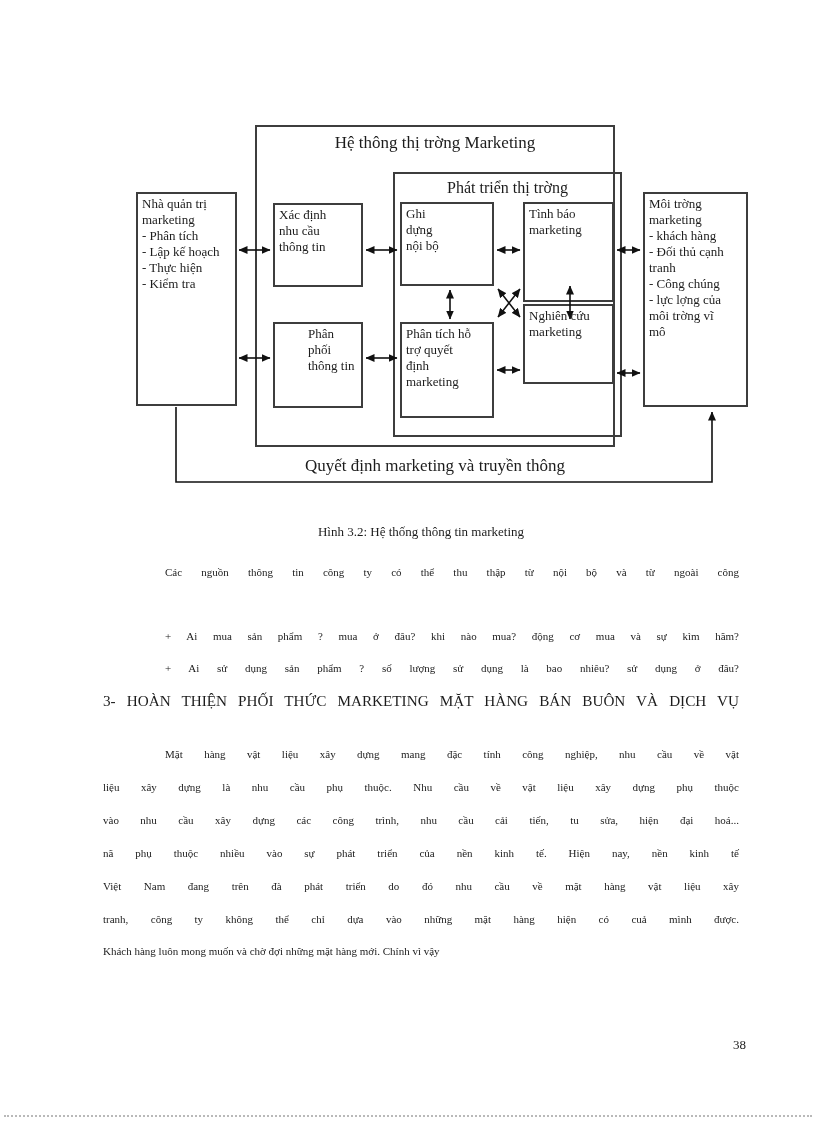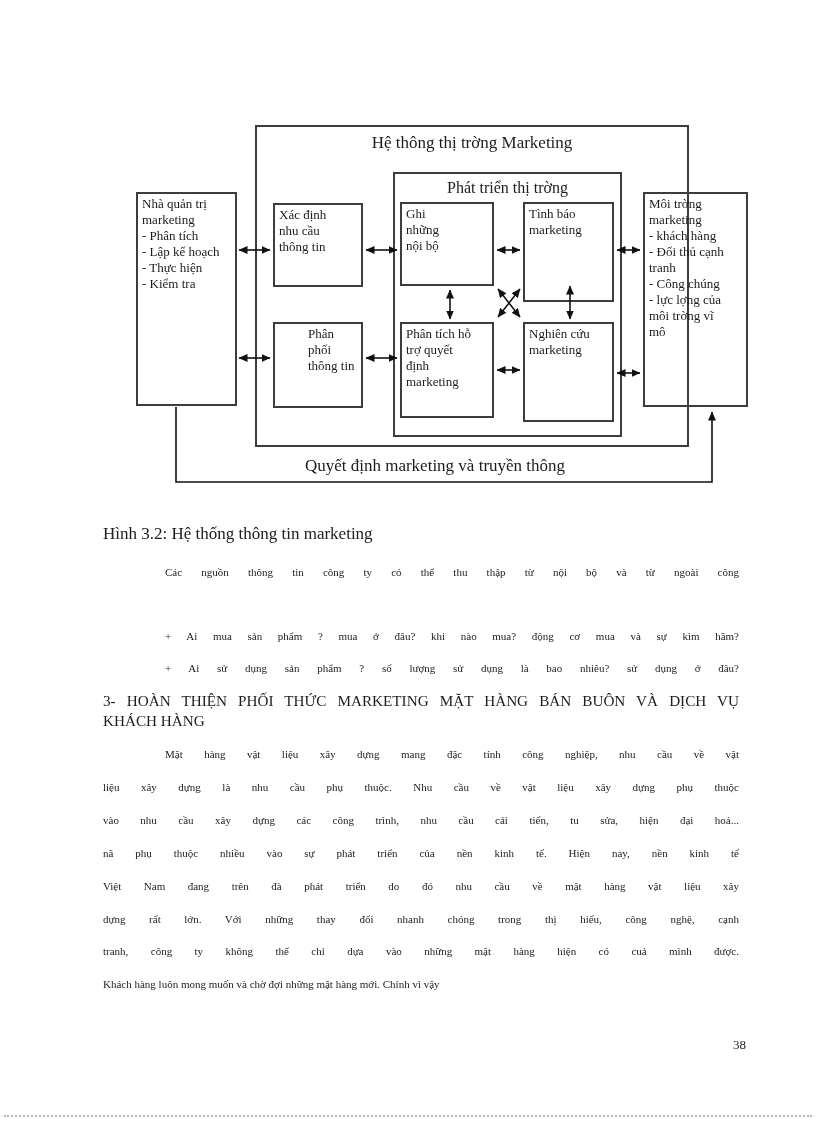--- a/index.html
+++ b/index.html
@@ -11,40 +11,40 @@
   }
   .box { position:absolute; border:2px solid #3d3d3d; box-sizing:border-box; background:transparent; }
   .box-text {
     font-size:13px; line-height:16px; white-space:pre-line;
     padding:2px 4px; color:#1c1c1c;
   }
   .frame-title { text-align:center; font-size:17px; padding-top:6px; }
   .inner-title { text-align:center; font-size:16px; padding-top:5px; }
   .arrows { position:absolute; left:0; top:0; pointer-events:none; }
   .bottom-label { position:absolute; left:180px; top:456px; width:510px; text-align:center; font-size:17px; }
-  .caption { position:absolute; left:103px; top:524px; width:636px; text-align:left; font-size:17px; }
+  .caption { position:absolute; left:103px; top:524px; width:636px; text-align:center; font-size:13px; }
   .para { position:absolute; left:103px; width:636px; font-size:11px; }
   .jline { text-align:justify; text-align-last:justify; }
   .lline { text-align:left; }
   .ind { text-indent:62px; }
   .p1 { top:556px; line-height:33px; }
   .bullets { top:620px; line-height:32px; }
   .heading { top:691px; line-height:20px; font-size:15.2px; }
   .p2 { top:738px; line-height:32.9px; }
   .page-number { position:absolute; left:733px; top:1037px; font-size:13px; }
   .dotted-rule { position:absolute; left:4px; right:4px; top:1115px; border-top:2px dotted #b9b9b9; }
 </style>
 </head>
 <body>
 
 <div class="page">
 
   <div>
 
-    <div class="box" style="left:255px; top:125px; width:434px; height:322px;">
+    <div class="box" style="left:255px; top:125px; width:360px; height:322px;">
       <div class="frame-title">Hệ thông thị trờng Marketing</div>
     </div>
 
     <div class="box" style="left:393px; top:172px; width:229px; height:265px;">
       <div class="inner-title">Phát triển thị trờng</div>
     </div>
 
     <div class="box" style="left:136px; top:192px; width:101px; height:214px;">
       <div class="box-text">Nhà quản trị
 marketing
@@ -67,42 +67,42 @@
     </div>
 
     <div class="box" style="left:273px; top:203px; width:90px; height:84px;">
       <div class="box-text">Xác định
 nhu cầu
 thông tin</div>
     </div>
 
     <div class="box" style="left:400px; top:202px; width:94px; height:84px;">
       <div class="box-text">Ghi
-những
+dựng
 nội bộ</div>
     </div>
 
     <div class="box" style="left:523px; top:202px; width:91px; height:100px;">
       <div class="box-text">Tình báo
 marketing</div>
     </div>
 
     <div class="box" style="left:273px; top:322px; width:90px; height:86px;padding-left:29px;">
       <div class="box-text">Phân phối
 thông tin</div>
     </div>
 
     <div class="box" style="left:400px; top:322px; width:94px; height:96px;">
       <div class="box-text">Phân tích hỗ
 trợ quyết
 định
 marketing</div>
     </div>
 
-    <div class="box" style="left:523px; top:322px; width:91px; height:100px;">
+    <div class="box" style="left:523px; top:304px; width:91px; height:80px;">
       <div class="box-text">Nghiên cứu
 marketing</div>
     </div>
 
     <svg class="arrows" width="816" height="500" viewBox="0 0 816 500">
       <defs>
         <marker id="arw" markerUnits="userSpaceOnUse" markerWidth="9" markerHeight="8" refX="8.5" refY="4" orient="auto-start-reverse">
           <path d="M0,0 L9,4 L0,8 z" fill="#111"></path>
         </marker>
       </defs>
@@ -132,30 +132,28 @@
     <div class="jline ind">Các nguồn thông tin công ty có thể thu thập từ nội bộ và từ ngoài công</div>
   </div>
 
   <div class="para bullets">
     <div class="jline ind">+ Ai mua sản phẩm ? mua ở đâu? khi nào mua? động cơ mua và sự kìm hãm?</div>
     <div class="jline ind">+ Ai sử dụng sản phẩm ? số lượng sử dụng là bao nhiêu? sử dụng ở đâu?</div>
   </div>
 
   <div class="para heading">
     <div class="jline">3- HOÀN THIỆN PHỐI THỨC MARKETING MẶT HÀNG BÁN BUÔN VÀ DỊCH VỤ</div>
-    <div class="lline">KHÁCH HÀNG</div>
   </div>
 
   <div class="para p2">
     <div class="jline ind">Mặt hàng vật liệu xây dựng mang đặc tính công nghiệp, nhu cầu về vật</div>
     <div class="jline">liệu xây dựng là nhu cầu phụ thuộc. Nhu cầu về vật liệu xây dựng phụ thuộc</div>
     <div class="jline">vào nhu cầu xây dựng các công trình, nhu cầu cải tiến, tu sửa, hiện đại hoá...</div>
     <div class="jline">nã phụ thuộc nhiều vào sự phát triển của nền kinh tế. Hiện nay, nền kinh tế</div>
     <div class="jline">Việt Nam đang trên đà phát triển do đó nhu cầu về mặt hàng vật liệu xây</div>
-    <div class="jline">dựng rất lớn. Với những thay đổi nhanh chóng trong thị hiếu, công nghệ, cạnh</div>
     <div class="jline">tranh, công ty không thể chỉ dựa vào những mặt hàng hiện có cuả mình được.</div>
     <div class="lline">Khách hàng luôn mong muốn và chờ đợi những mặt hàng mới. Chính vì vậy</div>
   </div>
 
   <div class="page-number">38</div>
 
   <div class="dotted-rule"></div>
 </div>
 
 </body></html>

